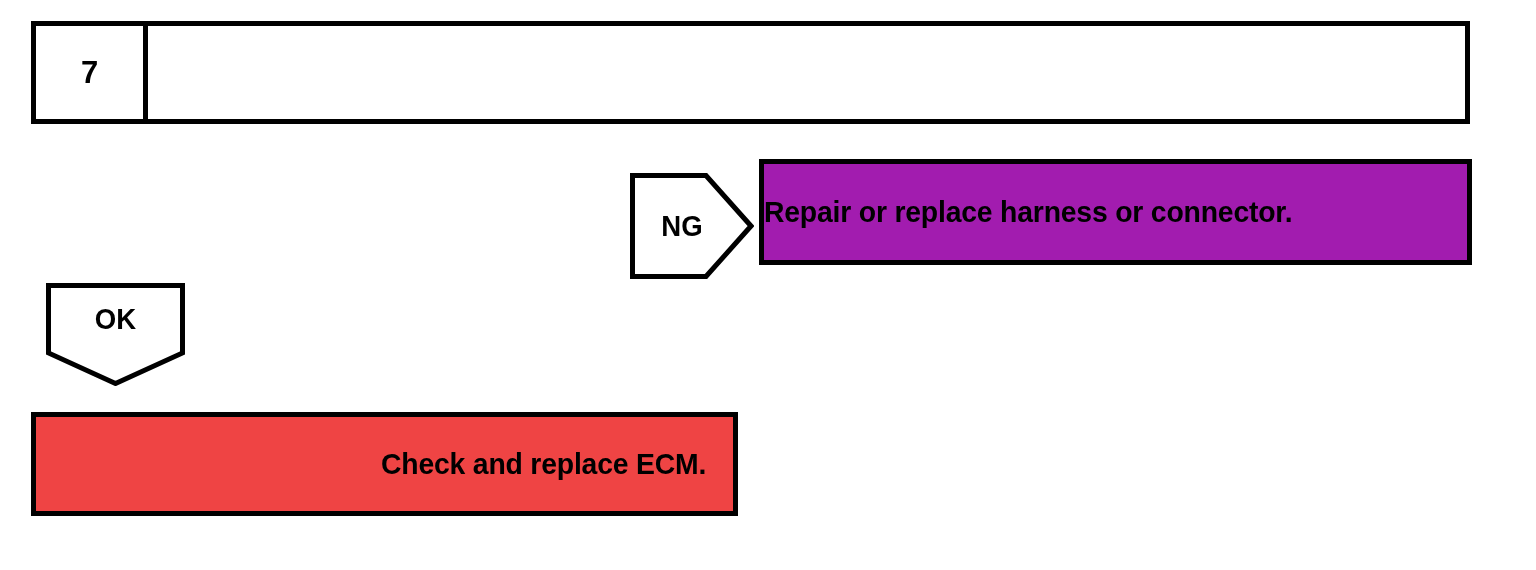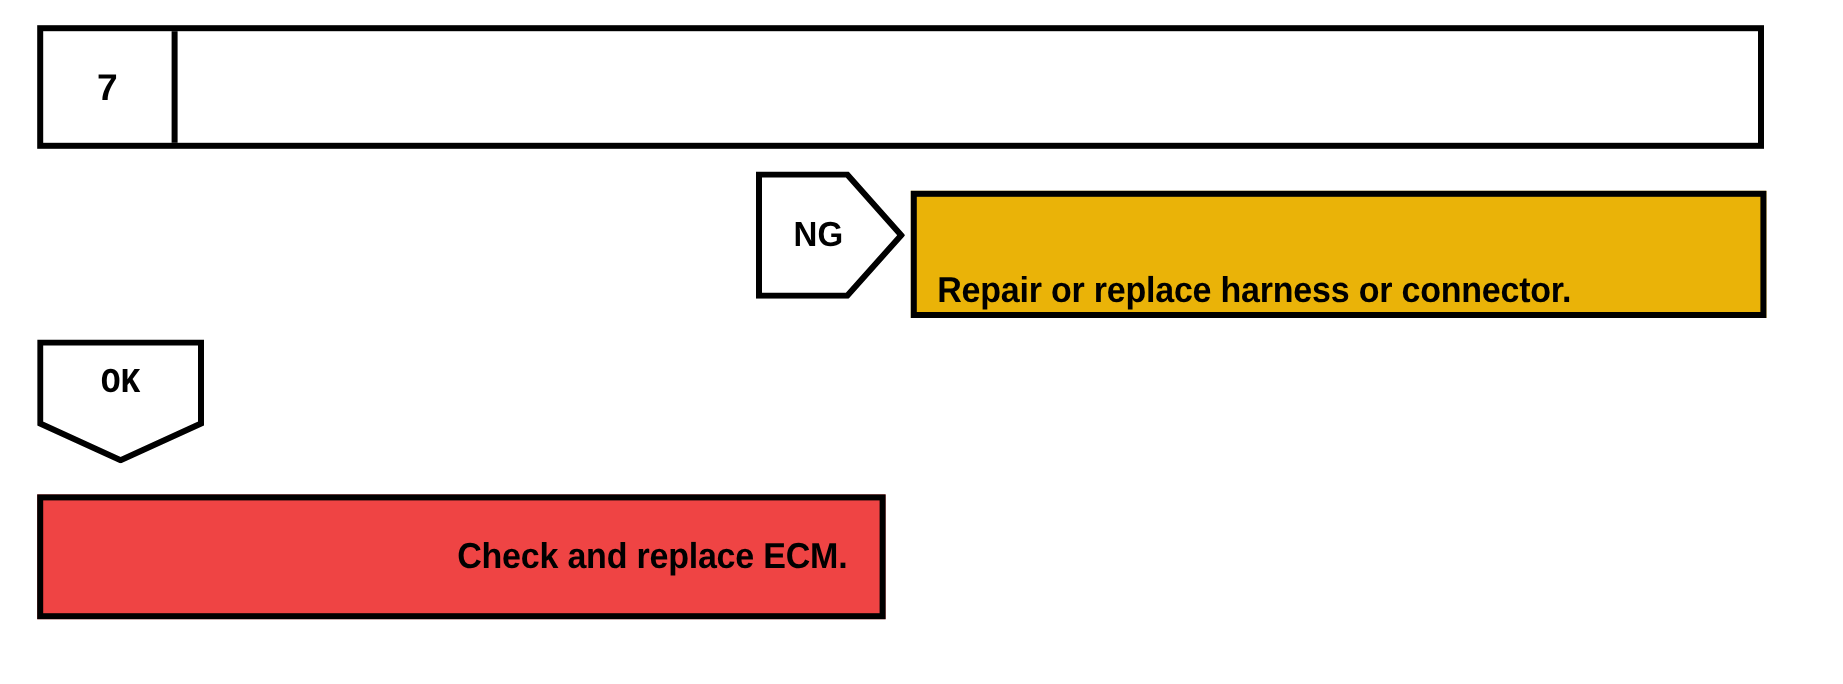--- a/index.html
+++ b/index.html
@@ -69,21 +69,21 @@
     transform: scaleX(0.945);
     transform-origin: left center;
     letter-spacing: -0.2px;
     white-space: pre-line;
   }
 
   
   .ng-pentagon {
     position: absolute;
     left: 630px;
-    top: 143px;
+    top: 173px;
     width: 124px;
     height: 106px;
   }
   .ng-pentagon svg {
     display: block;
     width: 124px;
     height: 106px;
   }
   .ng-label {
     position: absolute;
@@ -104,44 +104,42 @@
 
   
   .result-box-ng {
     position: absolute;
     left: 759px;
     top: 159px;
     width: 713px;   
     height: 106px;  
     border: 5px solid #000;
     box-sizing: border-box;
-    background: #eab308;
-    display: flex;
-    align-items: flex-end;
-    padding-left: 17px;
+    background: #a21caf;
+    display: flex;
+    align-items: center;
     padding-right: 10px;
   }
   .result-text {
     font-size: 30px;
     font-weight: bold;
     color: #000;
     line-height: 1.13;
     transform: scaleX(0.945);
     transform-origin: left center;
     letter-spacing: -0.2px;
   }
 
   
   .ok-pentagon {
     position: absolute;
-    left: 31px;
+    left: 46px;
     top: 283px;
     width: 156px;
     height: 103px;
-    font-family: Liberation Mono, monospace;
   }
   .ok-pentagon svg {
     display: block;
     width: 139px;
     height: 103px;
   }
   .ok-label {
     position: absolute;
     left: 0;
     top: 0;

